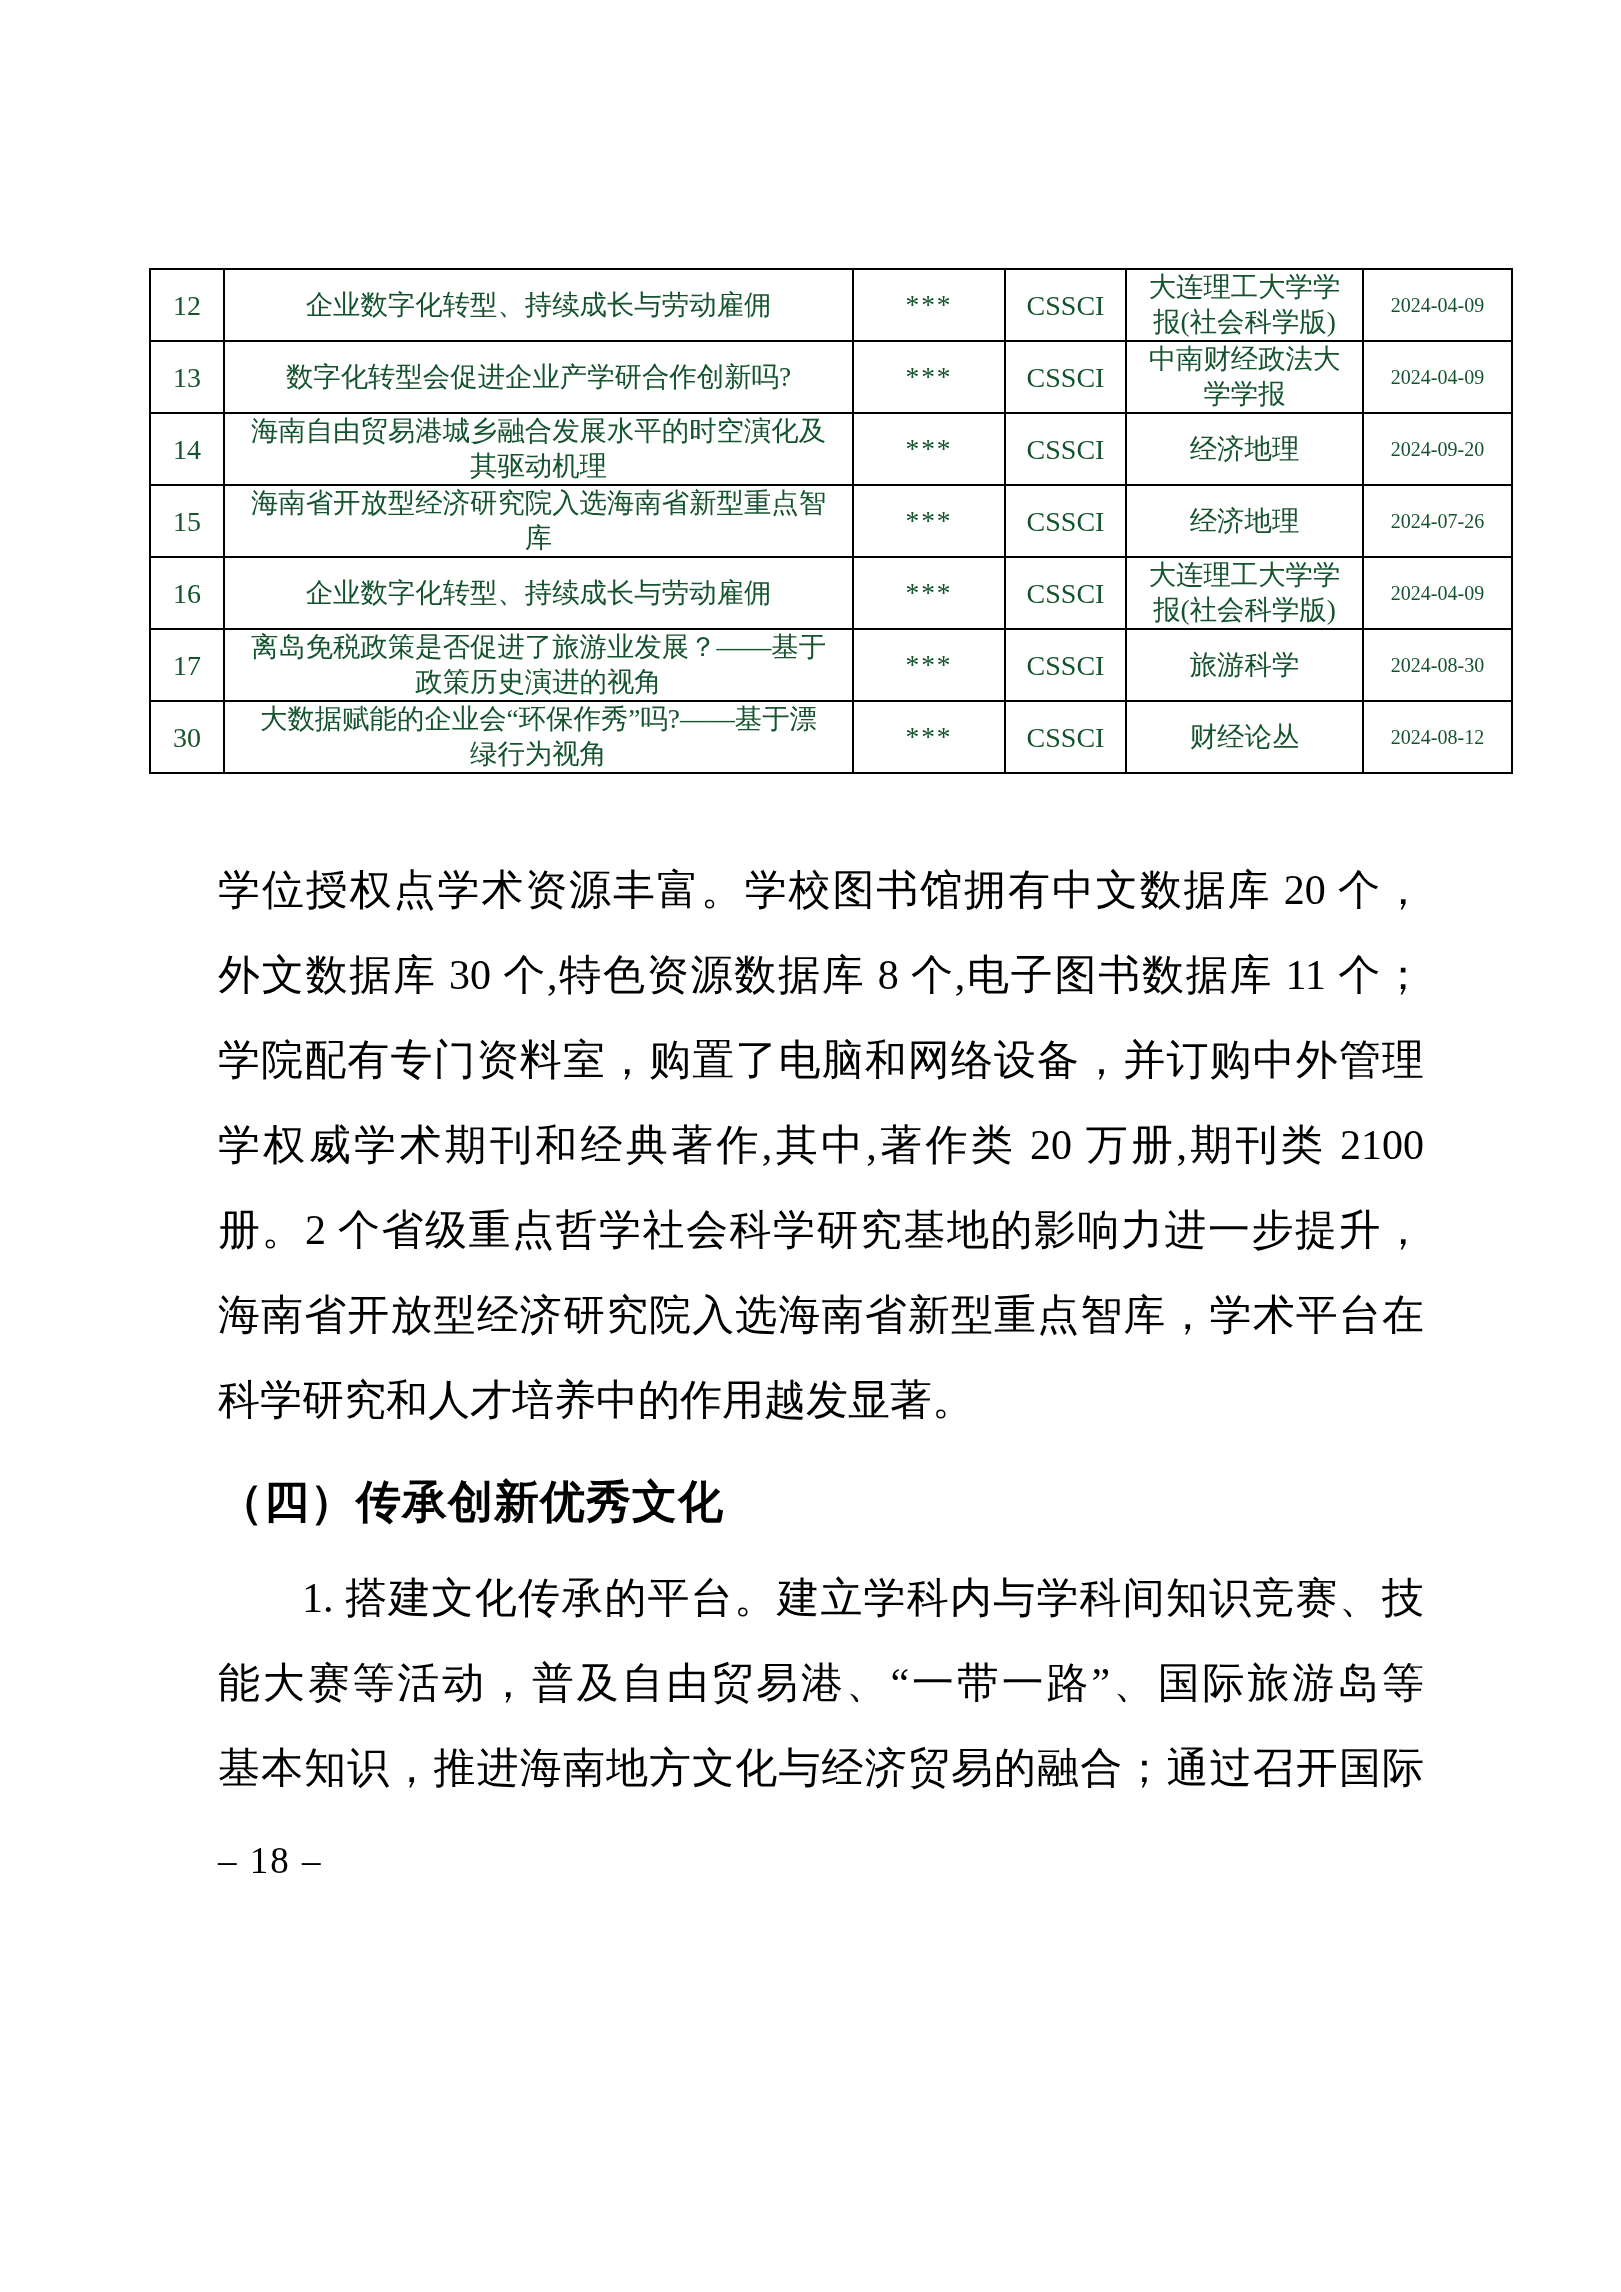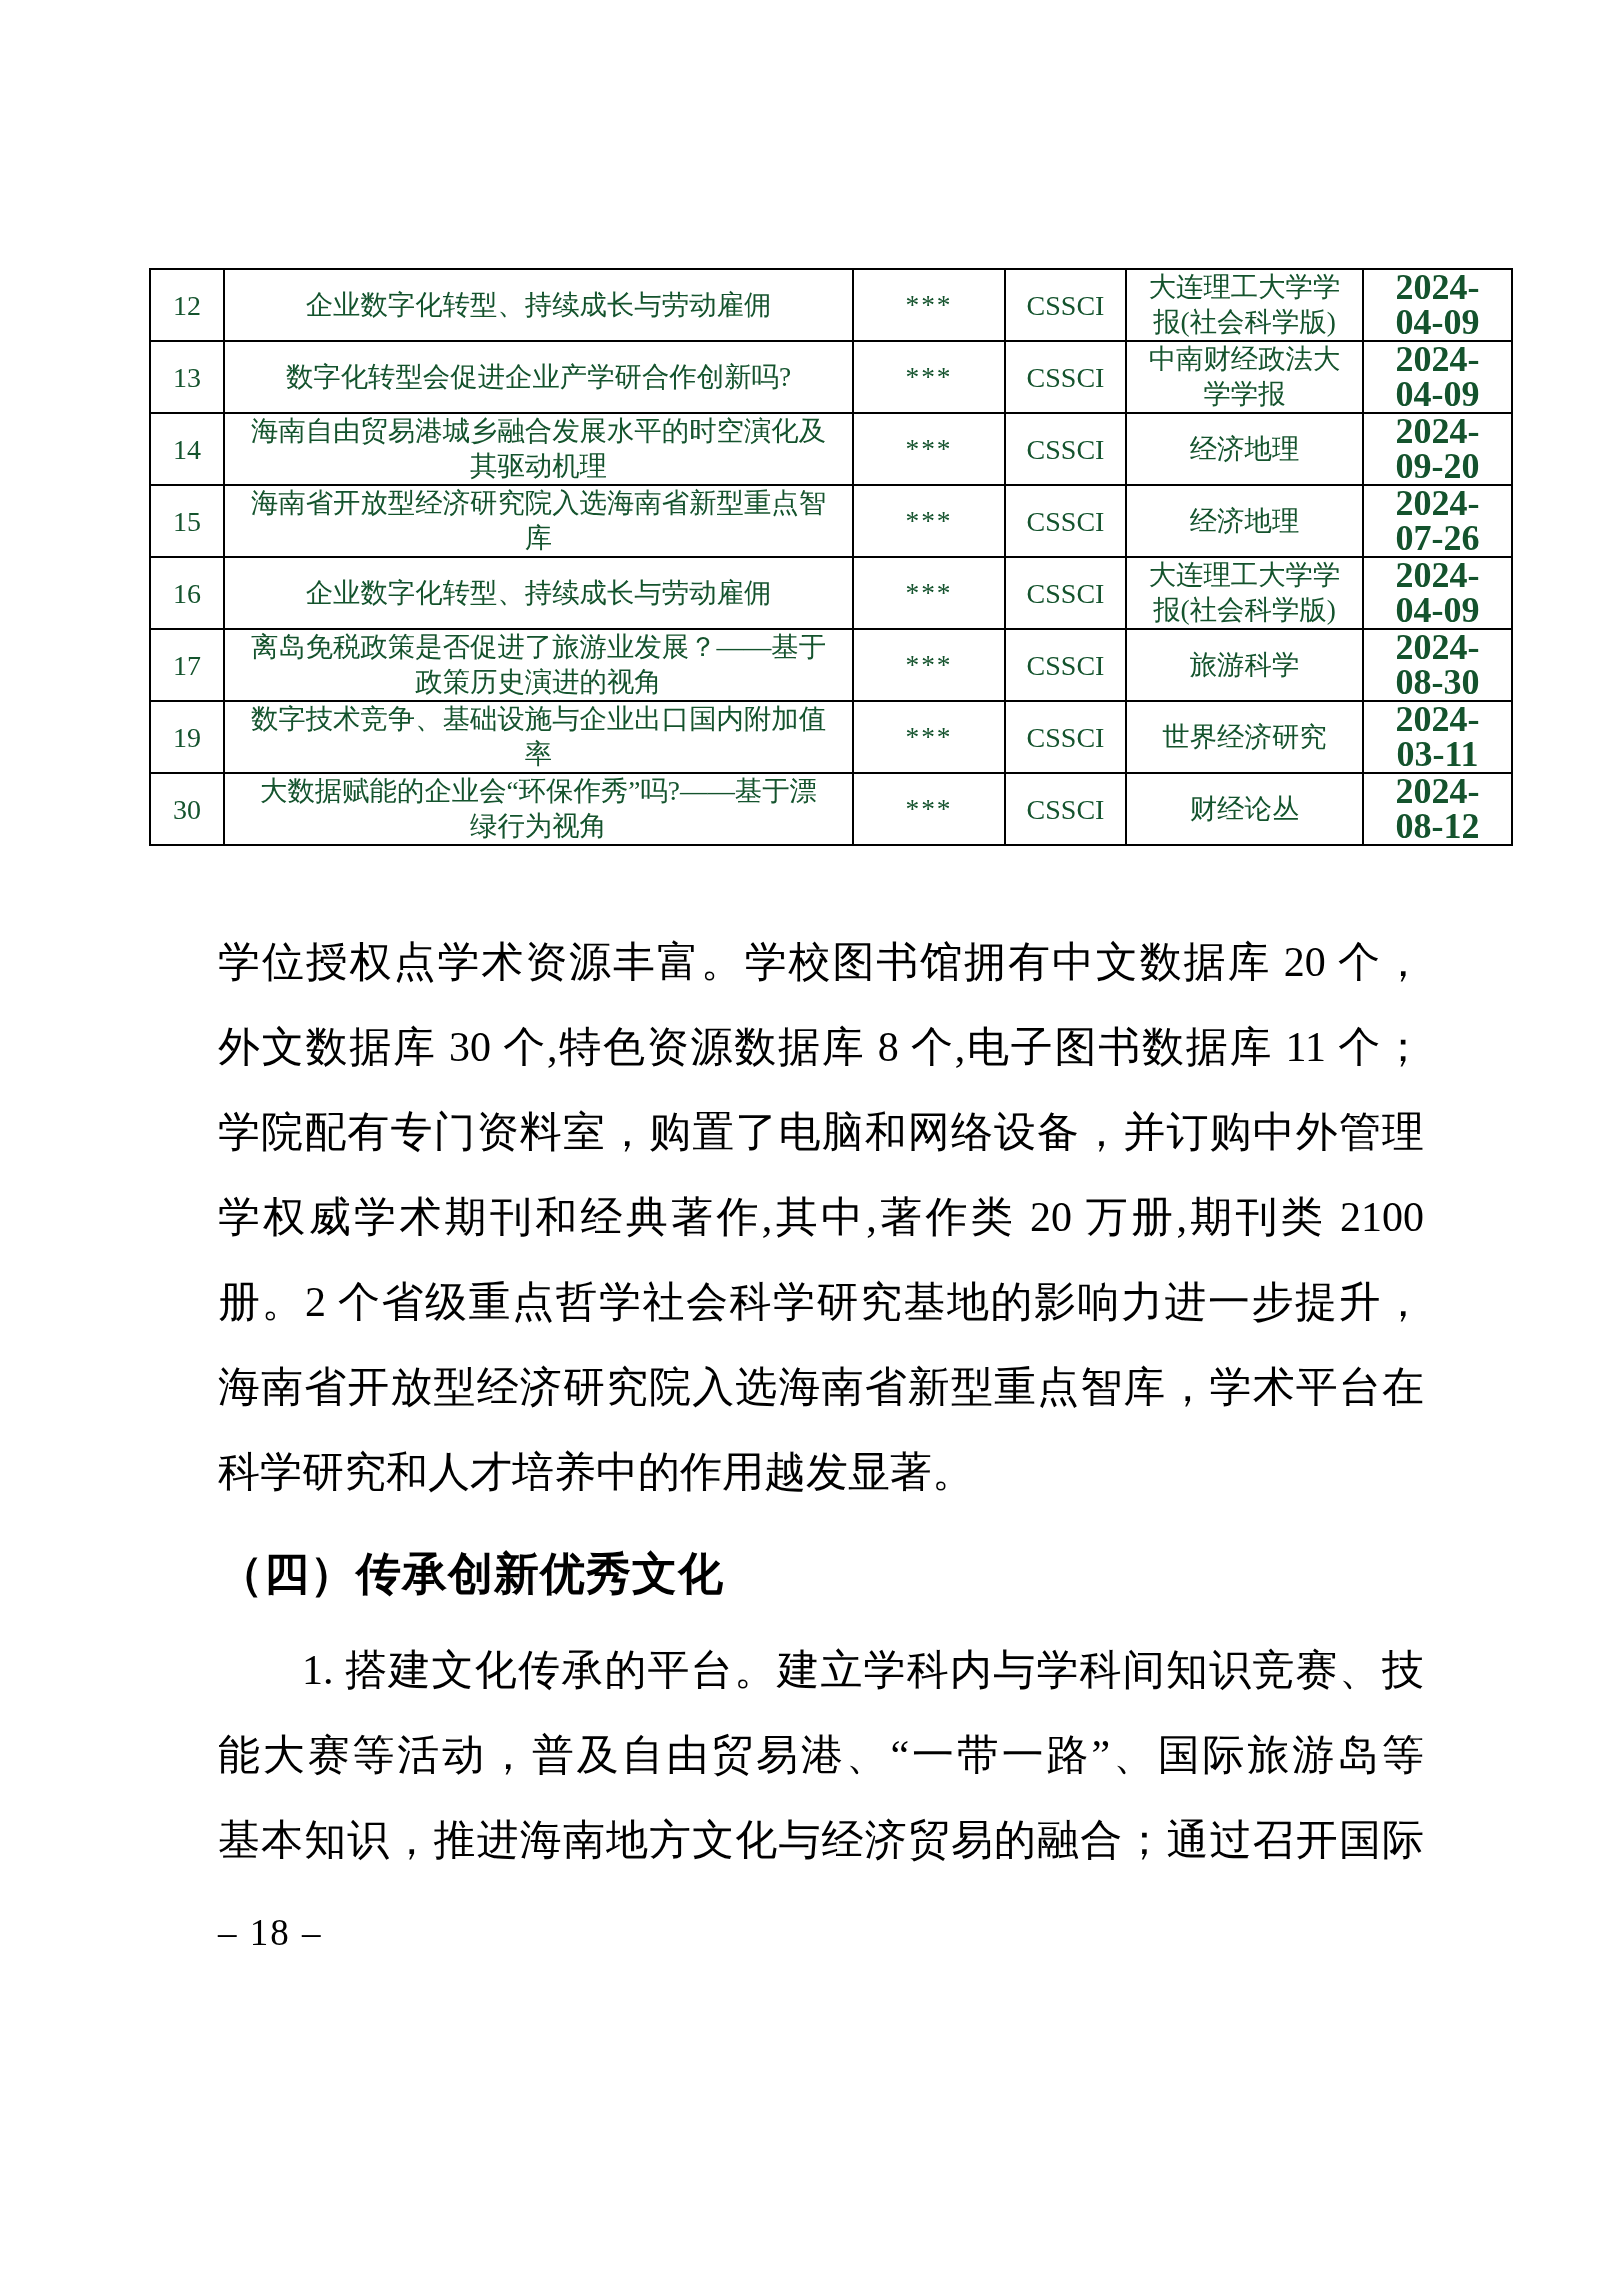--- a/index.html
+++ b/index.html
@@ -29,21 +29,21 @@
     vertical-align: middle;
     line-height: 35px;
     height: 69px;
     overflow: hidden;
   }
   td.c-num     { padding: 0 2px;  font-size: 28px; }
   td.c-title   { padding: 0 23px; }
   td.c-author  { padding: 0 3.9px;  letter-spacing: 2px; }
   td.c-index   { padding: 0 3.9px;  font-size: 28px; }
   td.c-journal { padding: 0 9.8px; }
-  td.c-date    { padding: 0 13.7px; font-size: 36px; overflow-wrap: break-word; font-weight: bold; }
+  td.c-date    { padding: 0 13.7px; font-size: 20px; overflow-wrap: break-word; }
 
   
   .body-text {
     width: 1206px;
     margin: 74px 0 0 218px;
     font-size: 42px;
     line-height: 85px;
     color: #000;
   }
   .para .line {
@@ -131,28 +131,20 @@
     </tr>
         <tr>
       <td class="c-num">17</td>
       <td class="c-title">离岛免税政策是否促进了旅游业发展？——基于政策历史演进的视角</td>
       <td class="c-author">***</td>
       <td class="c-index">CSSCI</td>
       <td class="c-journal">旅游科学</td>
       <td class="c-date">2024-08-30</td>
     </tr>
         <tr>
-      <td class="c-num">19</td>
-      <td class="c-title">数字技术竞争、基础设施与企业出口国内附加值率</td>
-      <td class="c-author">***</td>
-      <td class="c-index">CSSCI</td>
-      <td class="c-journal">世界经济研究</td>
-      <td class="c-date">2024-03-11</td>
-    </tr>
-        <tr>
       <td class="c-num">30</td>
       <td class="c-title">大数据赋能的企业会“环保作秀”吗?——基于漂绿行为视角</td>
       <td class="c-author">***</td>
       <td class="c-index">CSSCI</td>
       <td class="c-journal">财经论丛</td>
       <td class="c-date">2024-08-12</td>
     </tr>
       </tbody>
   </table>
 

